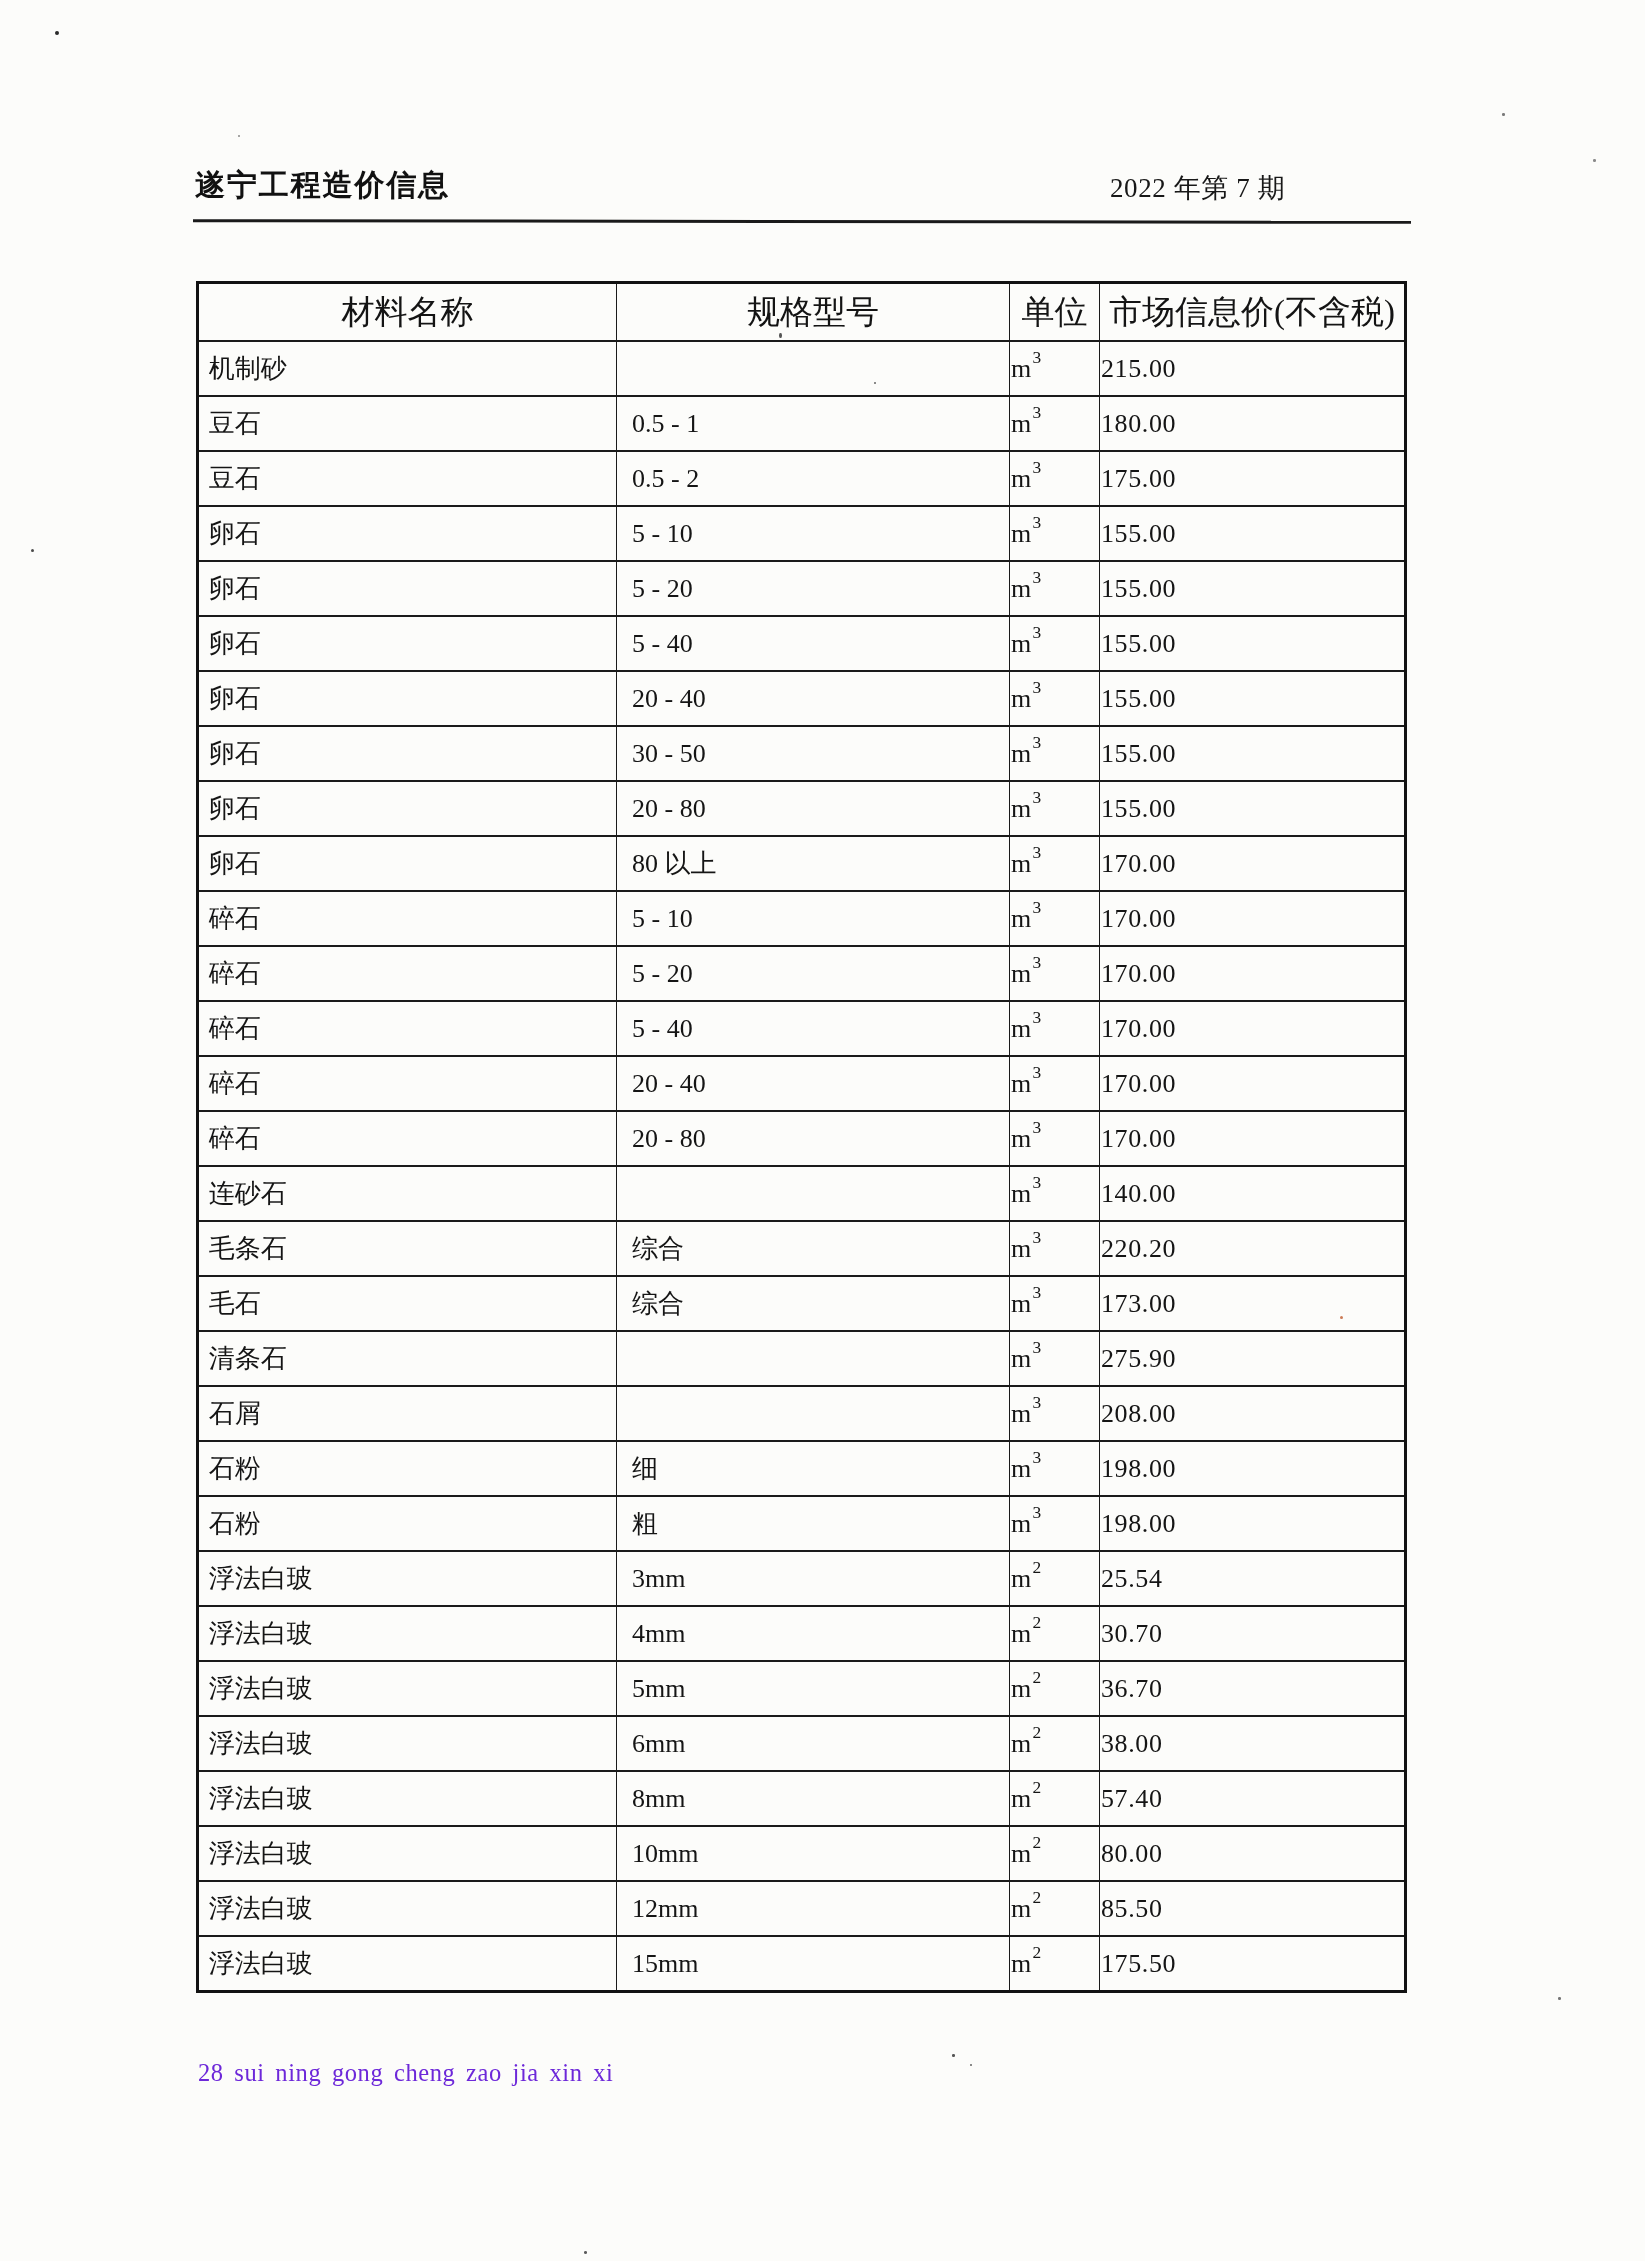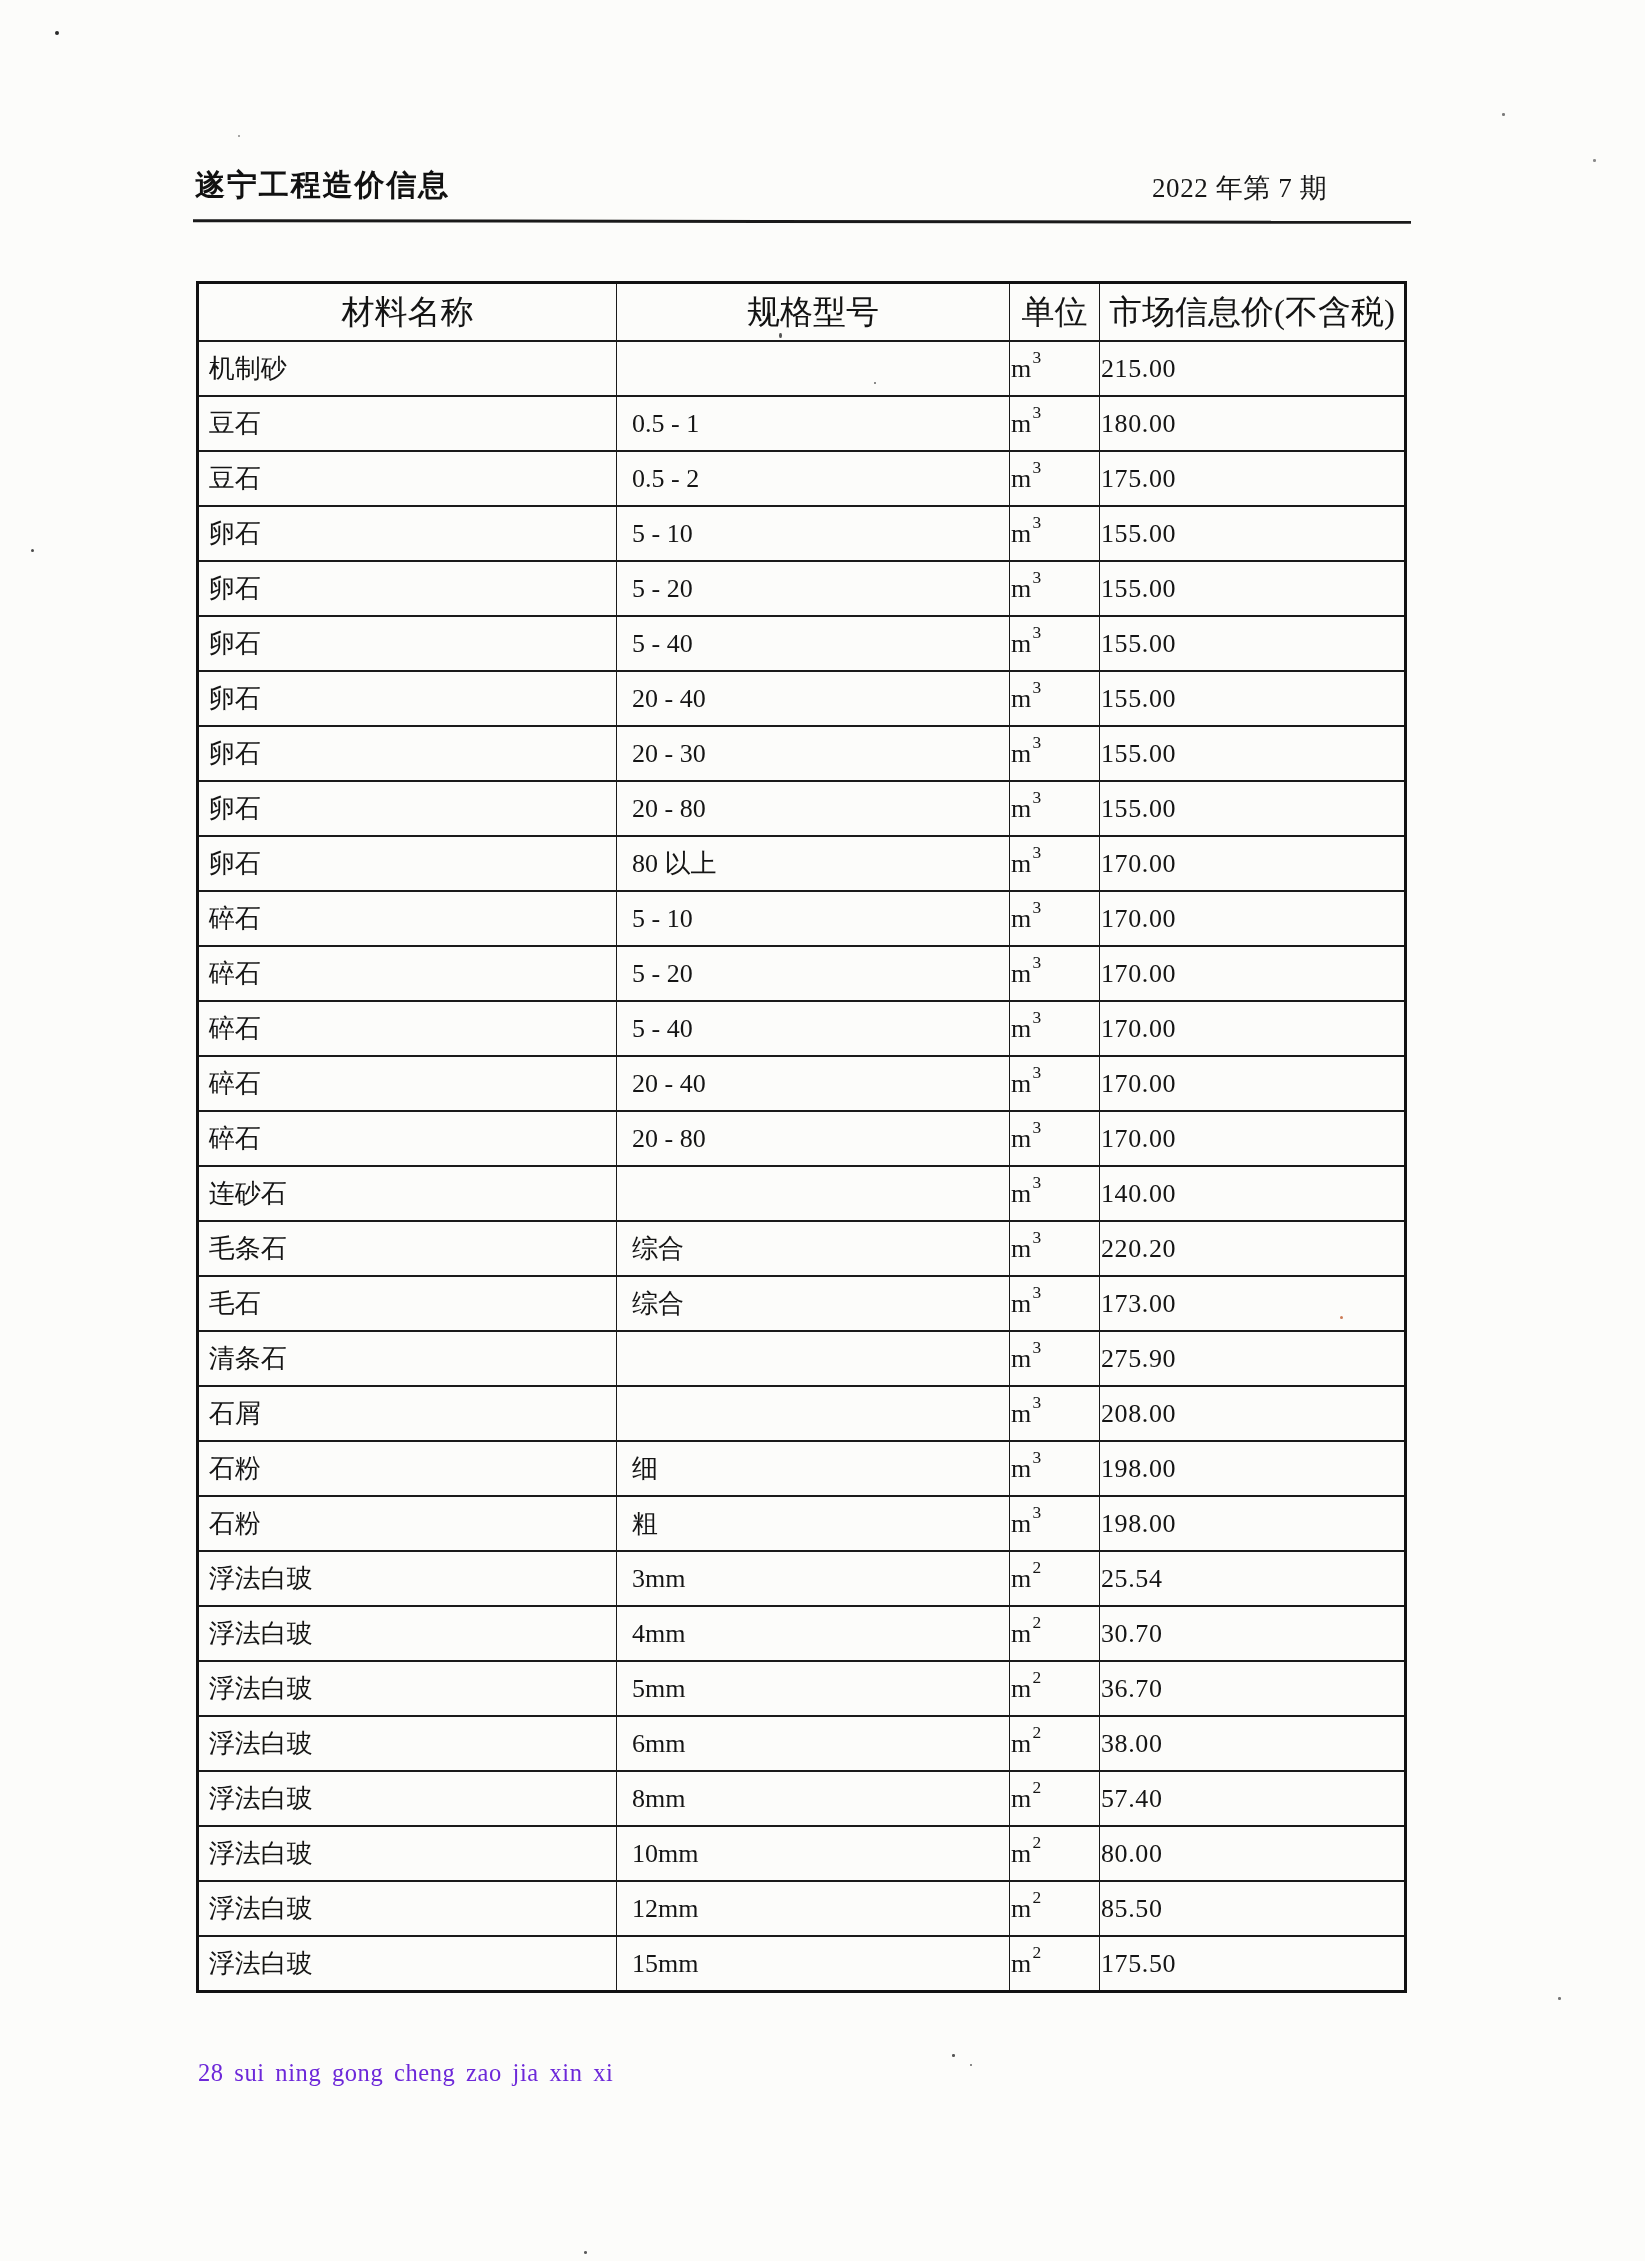--- a/index.html
+++ b/index.html
@@ -12,21 +12,21 @@
     overflow: hidden;
   }
   .page { position: absolute; inset: 0; margin-left: 12px; }
 
   .header-left {
     position: absolute; left: 183px; top: 165px;
     font-size: 30px; font-weight: bold; letter-spacing: 1.9px;
     color: #111;
   }
   .header-right {
-    position: absolute; left: 1140px; top: 170px;
+    position: absolute; left: 1098px; top: 170px;
     font-size: 27px; color: #181818; letter-spacing: 0.6px;
   }
   .header-rule {
     position: absolute; left: 181px; top: 220px;
     width: 1218px; height: 3.2px; background: #1a1a1a;
     transform: rotate(0.08deg);
   }
 
   table.price-table {
     position: absolute; left: 184px; top: 281px;
@@ -135,21 +135,21 @@
           <td class="price">155.00</td>
         </tr>
         <tr>
           <td class="name">卵石</td>
           <td class="spec">20 - 40</td>
           <td class="unit"><span>m</span><sup>3</sup></td>
           <td class="price">155.00</td>
         </tr>
         <tr>
           <td class="name">卵石</td>
-          <td class="spec">20 - 30</td>
+          <td class="spec">30 - 50</td>
           <td class="unit"><span>m</span><sup>3</sup></td>
           <td class="price">155.00</td>
         </tr>
         <tr>
           <td class="name">卵石</td>
           <td class="spec">20 - 80</td>
           <td class="unit"><span>m</span><sup>3</sup></td>
           <td class="price">155.00</td>
         </tr>
         <tr>

